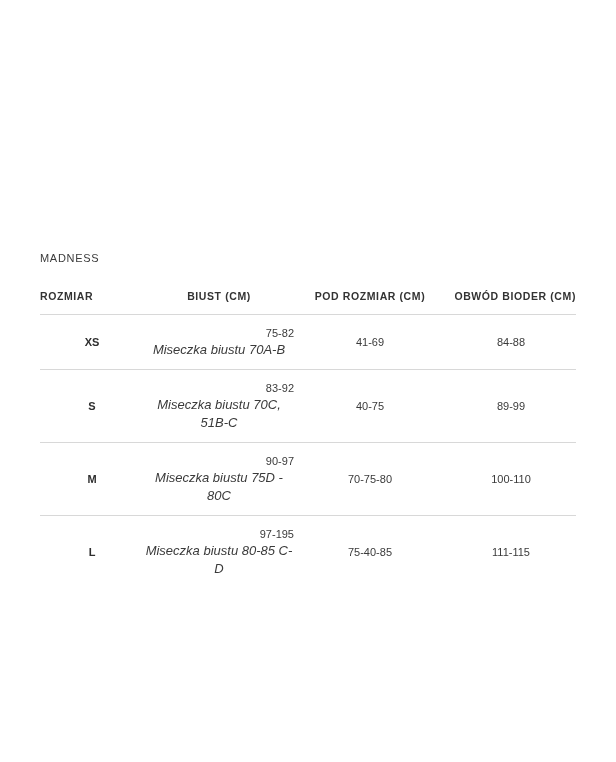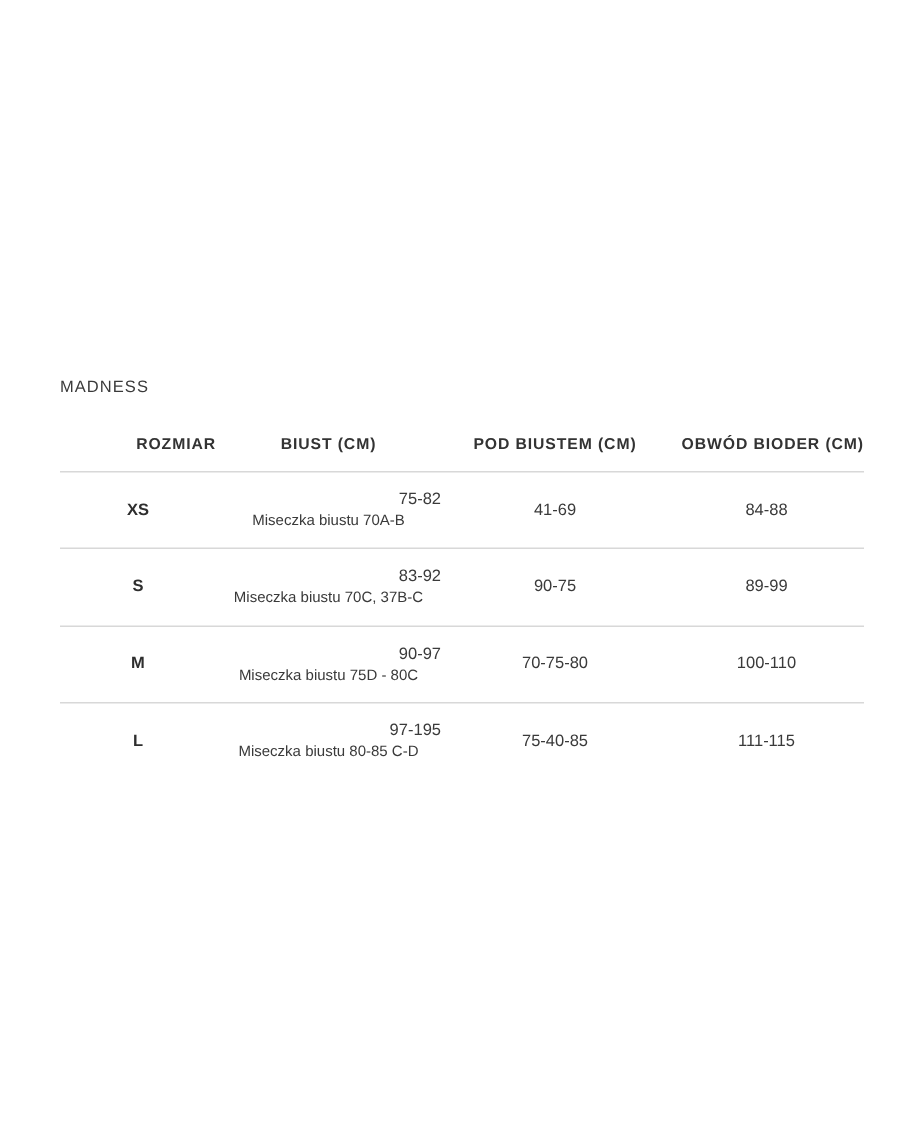--- a/index.html
+++ b/index.html
@@ -40,21 +40,21 @@
   .size-table th {
     font-size: 10.5px;
     font-weight: 700;
     letter-spacing: 0.6px;
     color: #333333;
     padding: 0 0 12px 0;
     text-align: center;
     vertical-align: bottom;
   }
   .size-table th.col-size {
-    text-align: right;
+    text-align: left;
     width: 104px;
   }
   .size-table th.col-bust { width: 150px; }
   .size-table th.col-under { width: 152px; }
   .size-table th.col-hips { width: 130px; text-align: right; }
 
   .size-table tbody tr {
     border-top: 1px solid #d8d8d8;
   }
   .size-table td {
@@ -70,57 +70,58 @@
     font-weight: 700;
     font-size: 11px;
     color: #2e2e2e;
   }
   .cell-main {
     display: block;
     text-align: right;
   }
   .cell-sub {
     display: block;
-    font-size: 10px;
+    font-size: 13px;
     color: #3a3a3a;
+    font-style: italic;
   }
 </style>
 </head>
 <body>
 
 <div class="page">
 
   <div class="brand">MADNESS</div>
 
   <table class="size-table">
     <thead>
       <tr>
         <th class="col-size">ROZMIAR</th>
         <th class="col-bust">BIUST (CM)</th>
-        <th class="col-under">POD BIUSTEM (CM)</th>
+        <th class="col-under">POD ROZMIAR (CM)</th>
         <th class="col-hips">OBWÓD BIODER (CM)</th>
       </tr>
     </thead>
     <tbody>
       <tr>
         <td class="size-label">XS</td>
         <td>
           <span class="cell-main">75-82</span>
           <span class="cell-sub">Miseczka biustu 70A-B</span>
         </td>
         <td>41-69</td>
         <td>84-88</td>
       </tr>
       <tr>
         <td class="size-label">S</td>
         <td>
           <span class="cell-main">83-92</span>
-          <span class="cell-sub">Miseczka biustu 70C, 37B-C</span>
+          <span class="cell-sub">Miseczka biustu 70C, 51B-C</span>
         </td>
-        <td>90-75</td>
+        <td>40-75</td>
         <td>89-99</td>
       </tr>
       <tr>
         <td class="size-label">M</td>
         <td>
           <span class="cell-main">90-97</span>
           <span class="cell-sub">Miseczka biustu 75D - 80C</span>
         </td>
         <td>70-75-80</td>
         <td>100-110</td>

